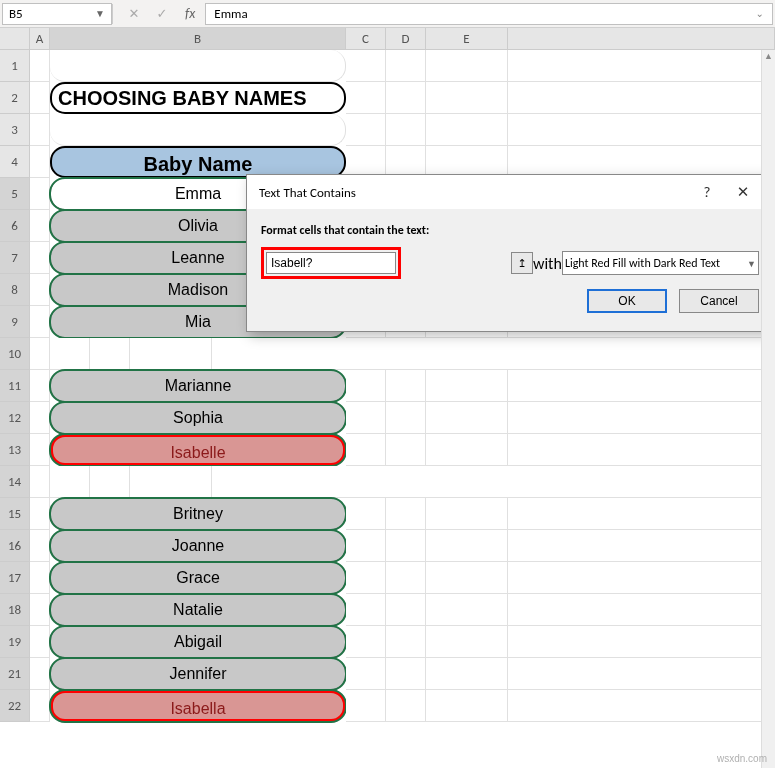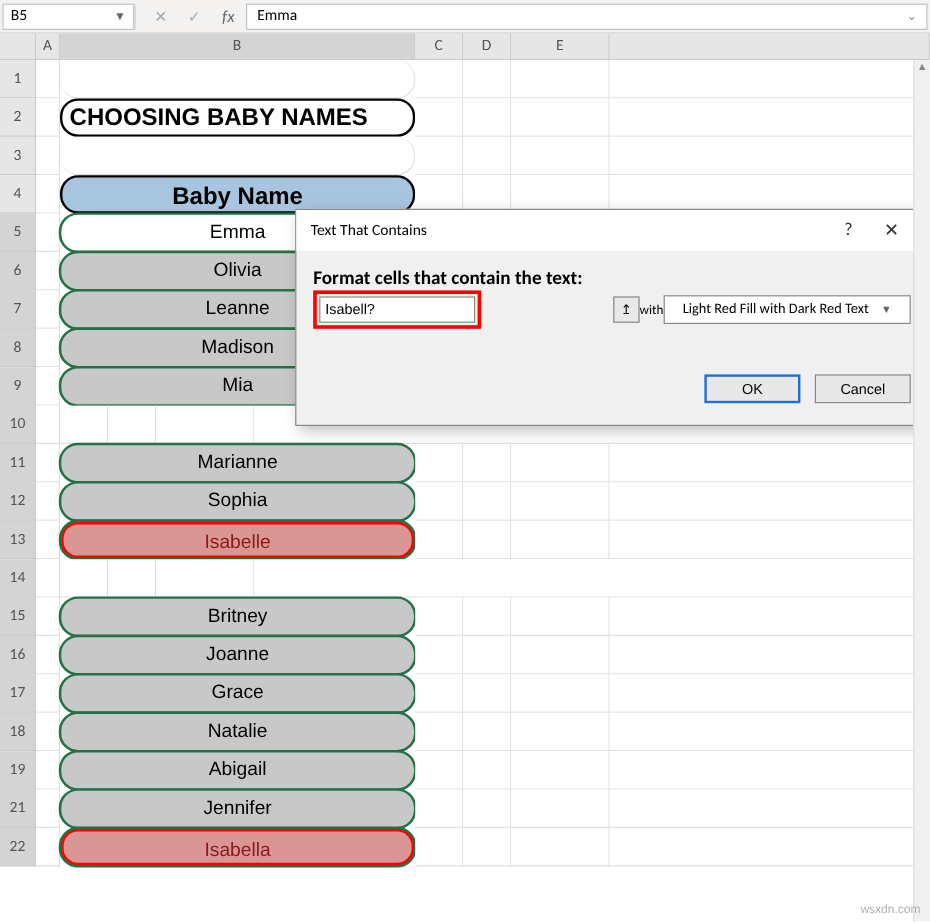--- a/index.html
+++ b/index.html
@@ -158,21 +158,21 @@
   height: 34px;
   padding: 0 12px;
   background: #fff;
   font-size: 13px;
 }
 .dialog-title .spacer { flex:1; }
 .dialog-title .ctl { width: 36px; text-align: center; font-size: 15px; color: #333; }
 .dialog-body {
   padding: 14px 14px 18px 14px;
 }
-.dlg-label { font-weight: bold; font-size: 16px; }
+.dlg-label { font-weight: bold; font-size: 12px; margin-bottom: 10px; }
 .dlg-row { display: flex; align-items: center; }
 .dlg-input-wrap {
   border: 3px solid #ff0000;
   padding: 2px;
   display: flex;
 }
 .dlg-input {
   width: 130px;
   height: 22px;
   border: 1px solid #888;
@@ -181,36 +181,36 @@
   background: #fff;
 }
 .dlg-refbtn {
   width: 22px; height: 22px;
   border: 1px solid #888;
   background: #e8e8e8;
   display: flex; align-items: center; justify-content: center;
   margin-left: 110px;
   font-size: 11px;
 }
-.dlg-with { font-size: 11px; }
+.dlg-with { font-size: 16px; }
 .dlg-format {
   flex: 1;
   height: 24px;
   border: 1px solid #888;
   background: #fff;
   font-size: 12px;
-  padding: 0 15px;
+  padding: 0 2px;
   display: flex; align-items: center;
 }
 .dlg-format .caret { margin-left: auto; font-size: 9px; color: #666; }
 .dlg-buttons {
   display: flex;
   justify-content: flex-end;
   gap: 12px;
-  margin-top: 38px;
+  margin-top: 10px;
 }
 .dlg-btn {
   width: 80px; height: 24px;
   background: #e8e8e8;
   border: 1px solid #888;
   font-size: 12px;
   text-align: center;
 }
 .dlg-btn.ok { border: 2px solid #1e6fd6; }
 

